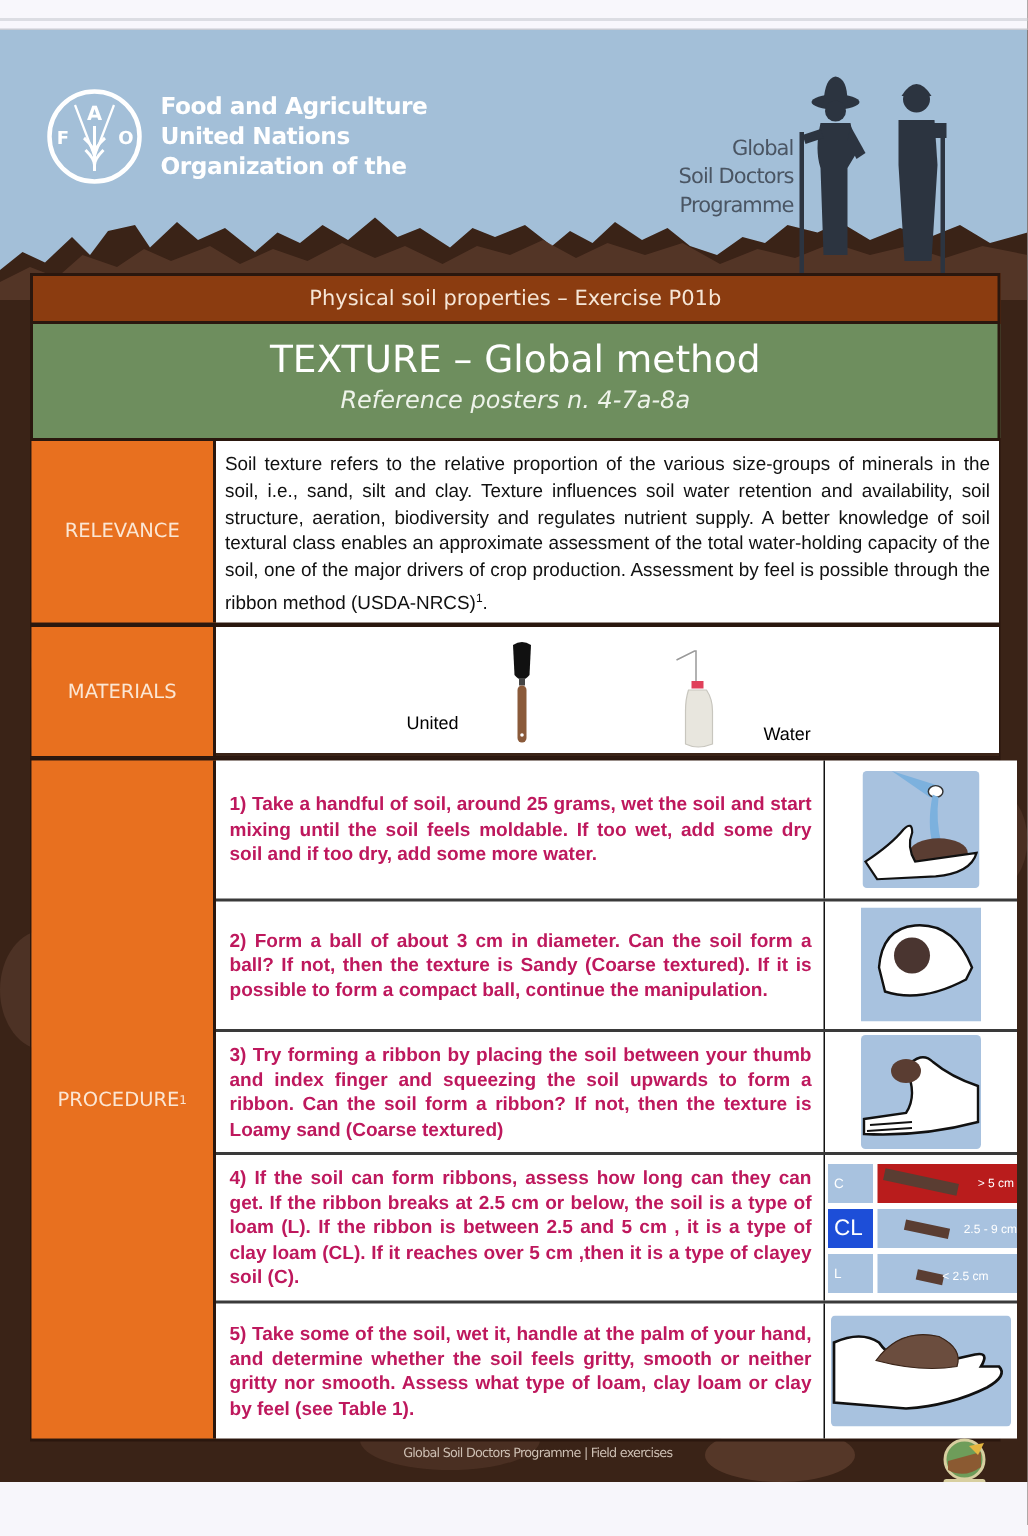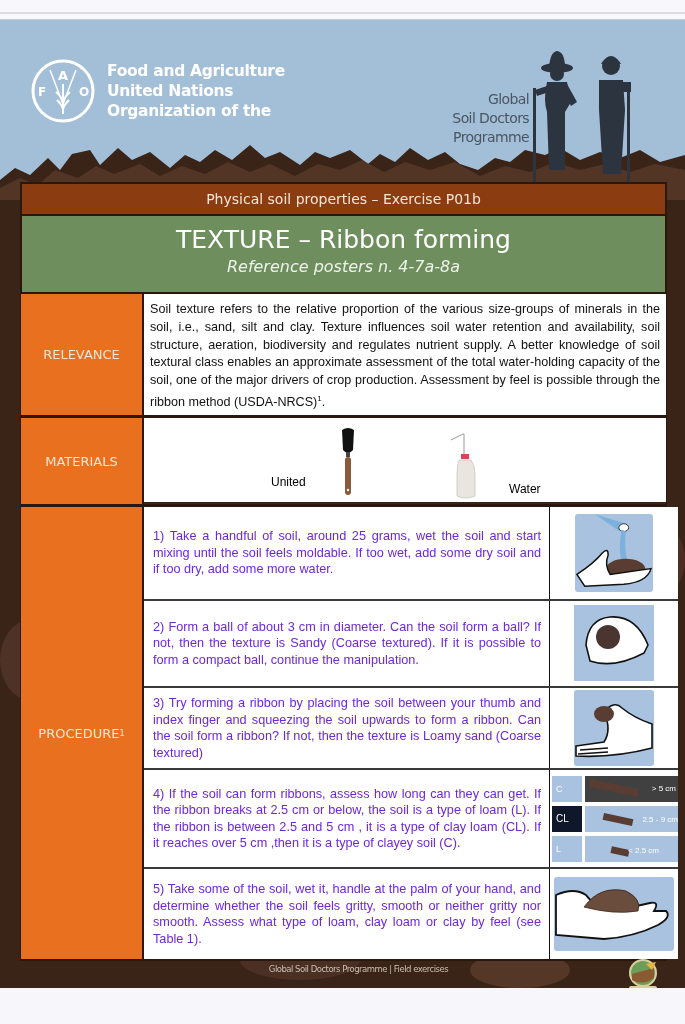--- a/index.html
+++ b/index.html
@@ -21,21 +21,21 @@
   .row { display:flex; border:1px solid #2a170e; border-top:none; }
   .row.first { border-top:2px solid #2a170e; }
   .label { width:121px; flex:none; background:#e8701f; color:#fbe6d3; font-family:"DejaVu Sans", sans-serif; font-size:13px; display:flex; align-items:center; justify-content:center; border-right:2px solid #2a170e; }
   .label sup { font-size:8px; }
   .content { flex:1; background:#fff; }
   .relevance-text { padding:7px 6px 7px 6px; font-size:12.6px; line-height:17.8px; text-align:justify; color:#111; }
   .materials-box { position:relative; height:84px; }
   .proc-wrap { display:flex; flex-direction:column; flex:1; background:#fff; }
   .step { display:flex; border-bottom:2px solid #3a3a3a; }
   .step:last-child { border-bottom:none; }
-  .step-text { width:388px; padding:0 8px 0 9px; font-size:12.7px; line-height:16.5px; text-align:justify; color:#6d28d9; display:flex; align-items:center; border-right:1.5px solid #111; box-sizing:content-box; }
+  .step-text { width:388px; padding:0 8px 0 9px; font-size:12.7px; line-height:16.5px; text-align:justify; color:#be185d; display:flex; align-items:center; border-right:1.5px solid #111; box-sizing:content-box;font-weight:bold; }
   .step-img { flex:1; display:flex; align-items:center; justify-content:center; }
   .footer-text { position:absolute; left:0; width:685px; top:944px; text-align:center; color:#cdbfb3; font-family:"DejaVu Sans", sans-serif; font-size:8.5px; letter-spacing:-0.5px;padding-left:16px; }
   .gsdp-badge { position:absolute; left:626px; top:958px; width:34px; height:38px; }
   .bottom-white { position:absolute; left:0; top:988px; width:685px; height:36px; background:#f7f6fb; }
 </style>
 </head>
 <body>
 
 <div class="topbar"></div>
 <div class="topbar2"></div>
@@ -87,21 +87,21 @@
       <path d="M76,24 Q86,8 96,24 Z"></path>
       <path d="M74,40 L98,40 L100,70 L96,134 L78,134 L74,70 Z"></path>
       <rect x="102" y="44" width="3" height="100"></rect>
       <path d="M96,42 L106,42 L106,52 L96,52 Z"></path>
     </g>
   </svg>
 
   <div class="tbl">
     <div class="exercise">Physical soil properties – Exercise P01b</div>
     <div class="title-band">
-      <div class="t1">TEXTURE – Ribbon forming</div>
+      <div class="t1">TEXTURE – Global method</div>
       <div class="t2">Reference posters n. 4-7a-8a</div>
     </div>
 
     <div class="row first" style="height:121px;">
       <div class="label">
           <span>RELEVANCE</span>
         </div>
       <div class="content">
         <div class="relevance-text"><span>Soil texture refers to the relative proportion of the various size-groups of minerals in the soil, i.e., sand, silt and clay. Texture influences soil water retention and availability, soil structure, aeration, biodiversity and regulates nutrient supply. A better knowledge of soil textural class enables an approximate assessment of the total water-holding capacity of the soil, one of the major drivers of crop production. Assessment by feel is possible through the ribbon method (USDA-NRCS)</span><sup style="font-size:8px;">1</sup>.</div>
       </div>
@@ -171,27 +171,27 @@
             </svg>
           </div>
         </div>
 
         <div class="step" style="height:98px;">
           <div class="step-text">4) If the soil can form ribbons, assess how long can they can get. If the ribbon breaks at  2.5 cm  or below, the soil is a type of loam (L).  If the ribbon is between 2.5 and 5 cm , it is a type of clay loam (CL). If it reaches over 5 cm ,then  it is a type of clayey soil (C).</div>
           <div class="step-img" style="justify-content:flex-start; padding-left:2px;">
             <div style="display:flex; flex-direction:column; gap:4px; width:126px;">
               <div style="display:flex; height:26px;">
                 <div style="width:26px; background:#a8c2df; color:#fff; font-size:9px; display:flex; align-items:center; padding-left:4px;">C</div>
-                <div style="flex:1; background:#404040; margin-left:3px; position:relative;">
+                <div style="flex:1; background:#b91c1c; margin-left:3px; position:relative;">
                   <div style="position:absolute; left:4px; top:8px; width:50px; height:8px; background:#5a3d32; transform:rotate(12deg);"></div>
                   <span style="position:absolute; right:2px; top:8px; font-size:8px; color:#fff;">&gt; 5 cm</span>
                 </div>
               </div>
               <div style="display:flex; height:26px;">
-                <div style="width:26px; background:#0f172a; color:#fff; font-size:10px; display:flex; align-items:center; padding-left:4px;">CL</div>
+                <div style="width:26px; background:#1d4ed8; color:#fff; font-size:15px; display:flex; align-items:center; padding-left:4px;">CL</div>
                 <div style="flex:1; background:#a8c2df; margin-left:3px; position:relative;">
                   <div style="position:absolute; left:18px; top:10px; width:30px; height:7px; background:#5a3d32; transform:rotate(12deg);"></div>
                   <span style="position:absolute; right:0px; top:9px; font-size:8px; color:#fff;">2.5 - 9 cm</span>
                 </div>
               </div>
               <div style="display:flex; height:26px;">
                 <div style="width:26px; background:#a8c2df; color:#fff; font-size:9px; display:flex; align-items:center; padding-left:4px;">L</div>
                 <div style="flex:1; background:#a8c2df; margin-left:3px; position:relative;">
                   <div style="position:absolute; left:26px; top:12px; width:18px; height:7px; background:#5a3d32; transform:rotate(12deg);"></div>
                   <span style="position:absolute; right:19px; top:10px; font-size:8px; color:#fff;">&lt; 2.5 cm</span>

